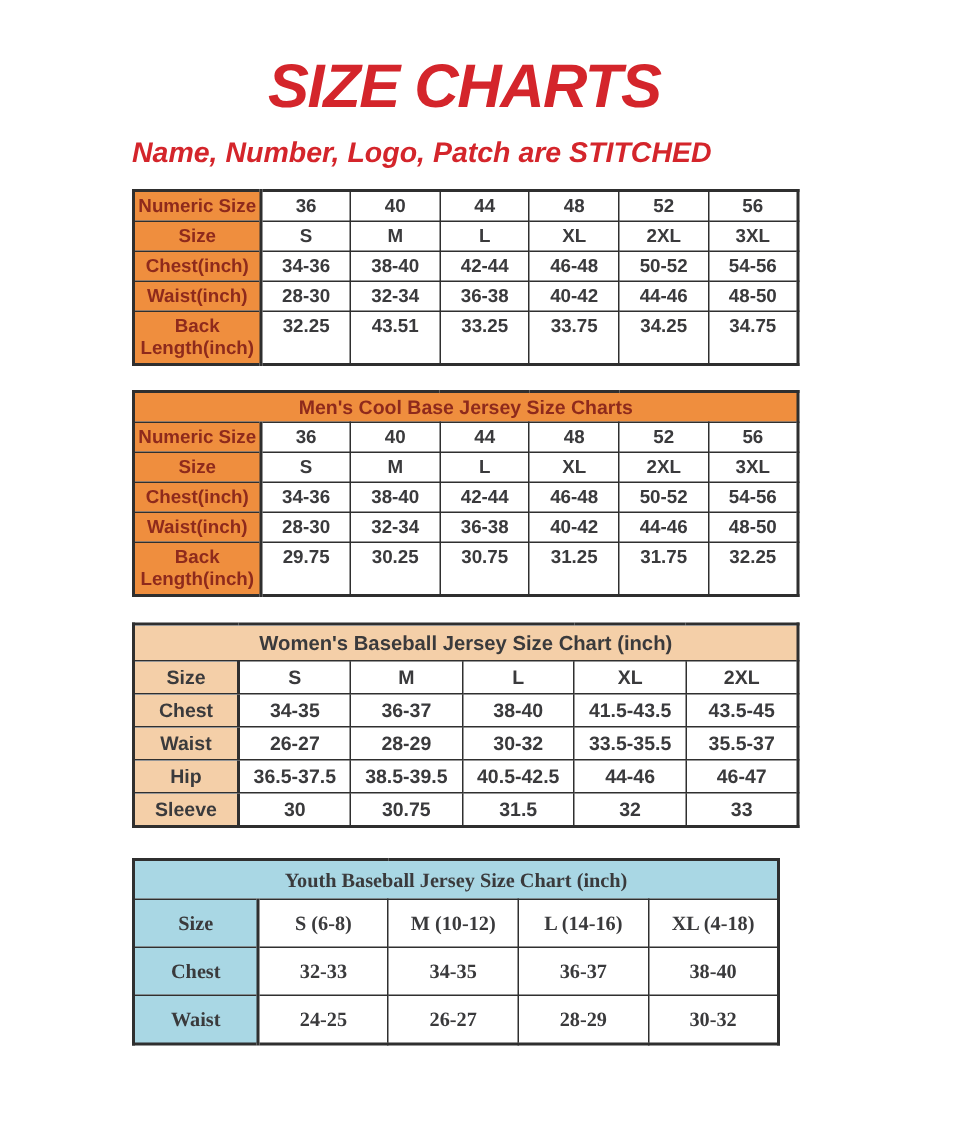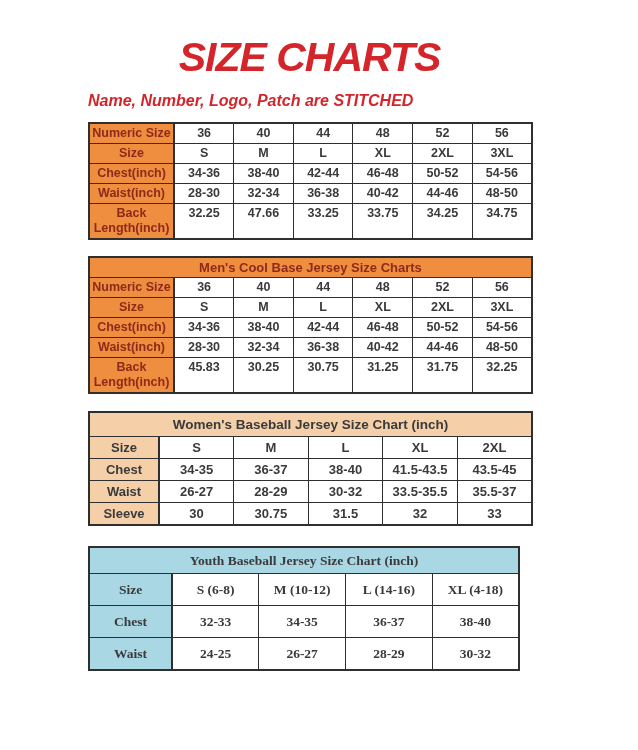--- a/index.html
+++ b/index.html
@@ -30,21 +30,21 @@
     color:var(--red);
     font-size:41px;
     font-weight:bold;
     font-style:italic;
     letter-spacing:-1px;
   }
   .page-subtitle{
     width:443px;
     margin:0 0 10px 0;
     color:var(--red);
-    font-size:16px;
+    font-size:19px;
     font-weight:bold;
     font-style:italic;
     line-height:1.3;
   }
   .page-subtitle span{display:block;}
 
   .table-host{margin-top:16px;}
   .table-host:first-child{margin-top:0;}
   .table-host:nth-child(3){margin-top:17px;}
   .table-host:nth-child(4){margin-top:20px;}
@@ -132,21 +132,21 @@
               <td class="val">28-30</td>
               <td class="val">32-34</td>
               <td class="val">36-38</td>
               <td class="val">40-42</td>
               <td class="val">44-46</td>
               <td class="val">48-50</td>
             </tr>
             <tr>
               <td class="lbl">Back Length(inch)</td>
               <td class="val">32.25</td>
-              <td class="val">47.66</td>
+              <td class="val">43.51</td>
               <td class="val">33.25</td>
               <td class="val">33.75</td>
               <td class="val">34.25</td>
               <td class="val">34.75</td>
             </tr>
           </tbody>
         </table>
       </section>
     <section class="table-host">
         <table class="size-table theme-orange" style="width: 443px;">
@@ -194,21 +194,21 @@
               <td class="lbl">Waist(inch)</td>
               <td class="val">28-30</td>
               <td class="val">32-34</td>
               <td class="val">36-38</td>
               <td class="val">40-42</td>
               <td class="val">44-46</td>
               <td class="val">48-50</td>
             </tr>
             <tr>
               <td class="lbl">Back Length(inch)</td>
-              <td class="val">45.83</td>
+              <td class="val">29.75</td>
               <td class="val">30.25</td>
               <td class="val">30.75</td>
               <td class="val">31.25</td>
               <td class="val">31.75</td>
               <td class="val">32.25</td>
             </tr>
           </tbody>
         </table>
       </section>
     <section class="table-host">
@@ -241,20 +241,28 @@
               <td class="val">41.5-43.5</td>
               <td class="val">43.5-45</td>
             </tr>
             <tr>
               <td class="lbl">Waist</td>
               <td class="val">26-27</td>
               <td class="val">28-29</td>
               <td class="val">30-32</td>
               <td class="val">33.5-35.5</td>
               <td class="val">35.5-37</td>
+            </tr>
+            <tr>
+              <td class="lbl">Hip</td>
+              <td class="val">36.5-37.5</td>
+              <td class="val">38.5-39.5</td>
+              <td class="val">40.5-42.5</td>
+              <td class="val">44-46</td>
+              <td class="val">46-47</td>
             </tr>
             <tr>
               <td class="lbl">Sleeve</td>
               <td class="val">30</td>
               <td class="val">30.75</td>
               <td class="val">31.5</td>
               <td class="val">32</td>
               <td class="val">33</td>
             </tr>
           </tbody>

